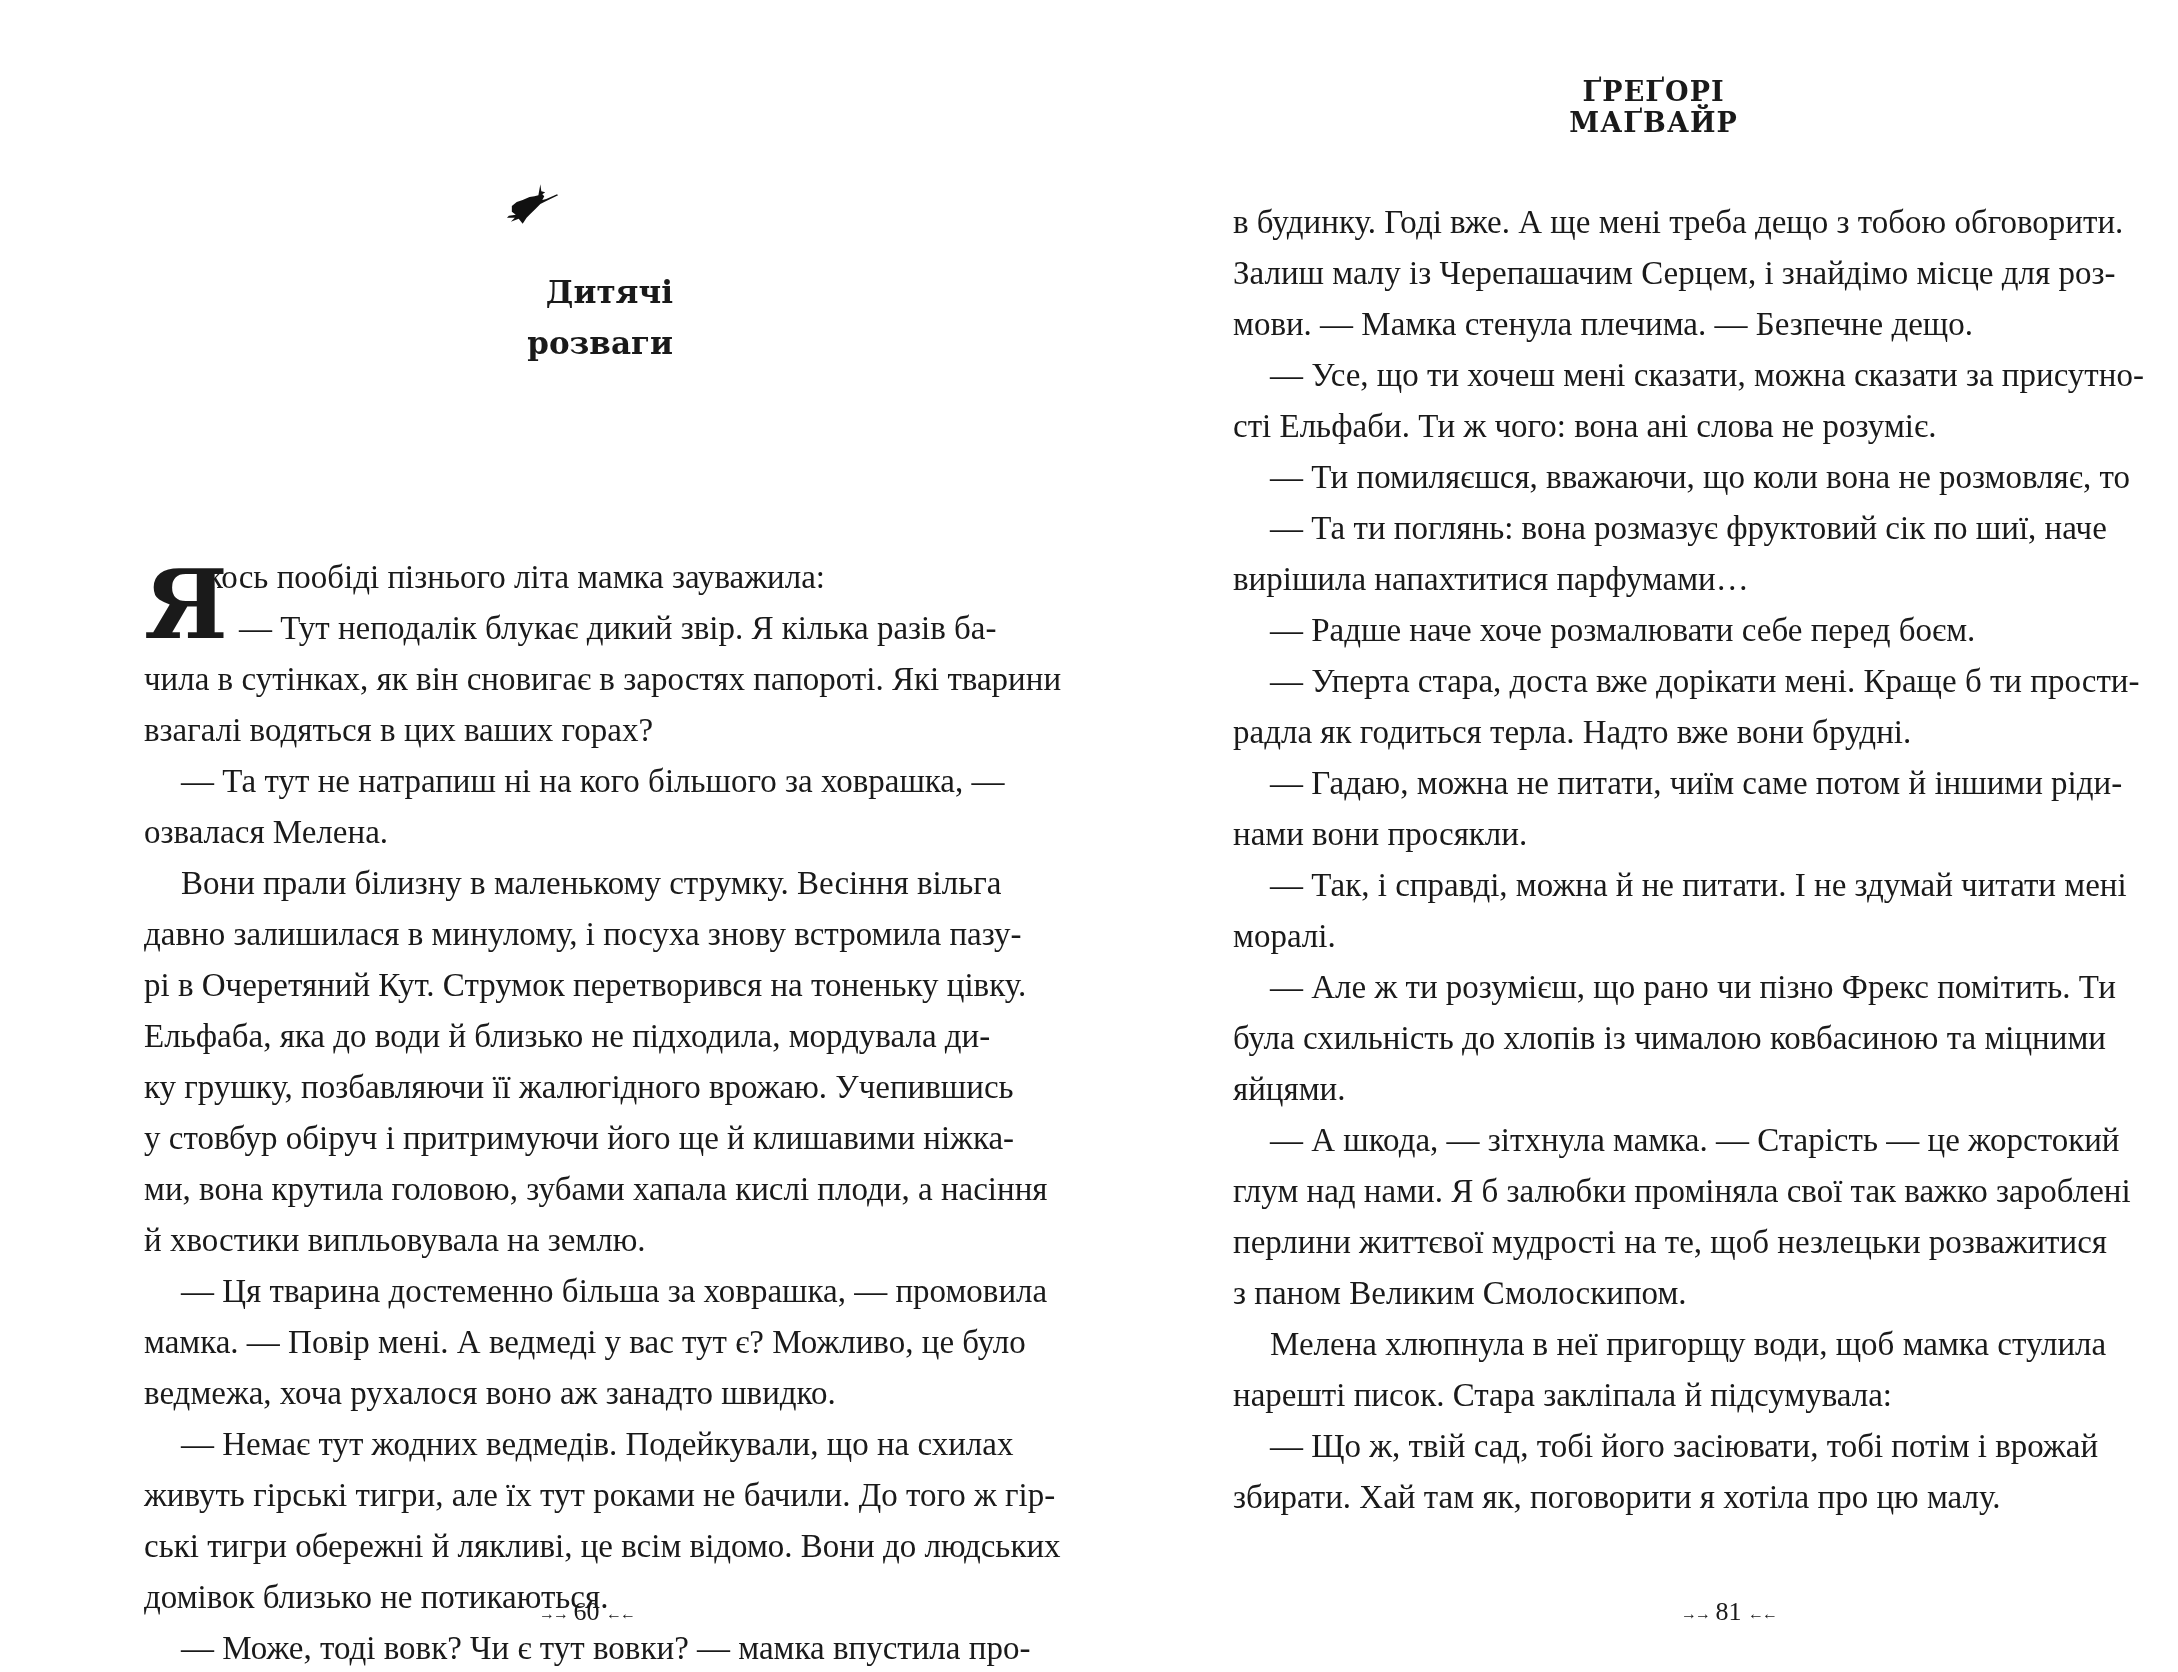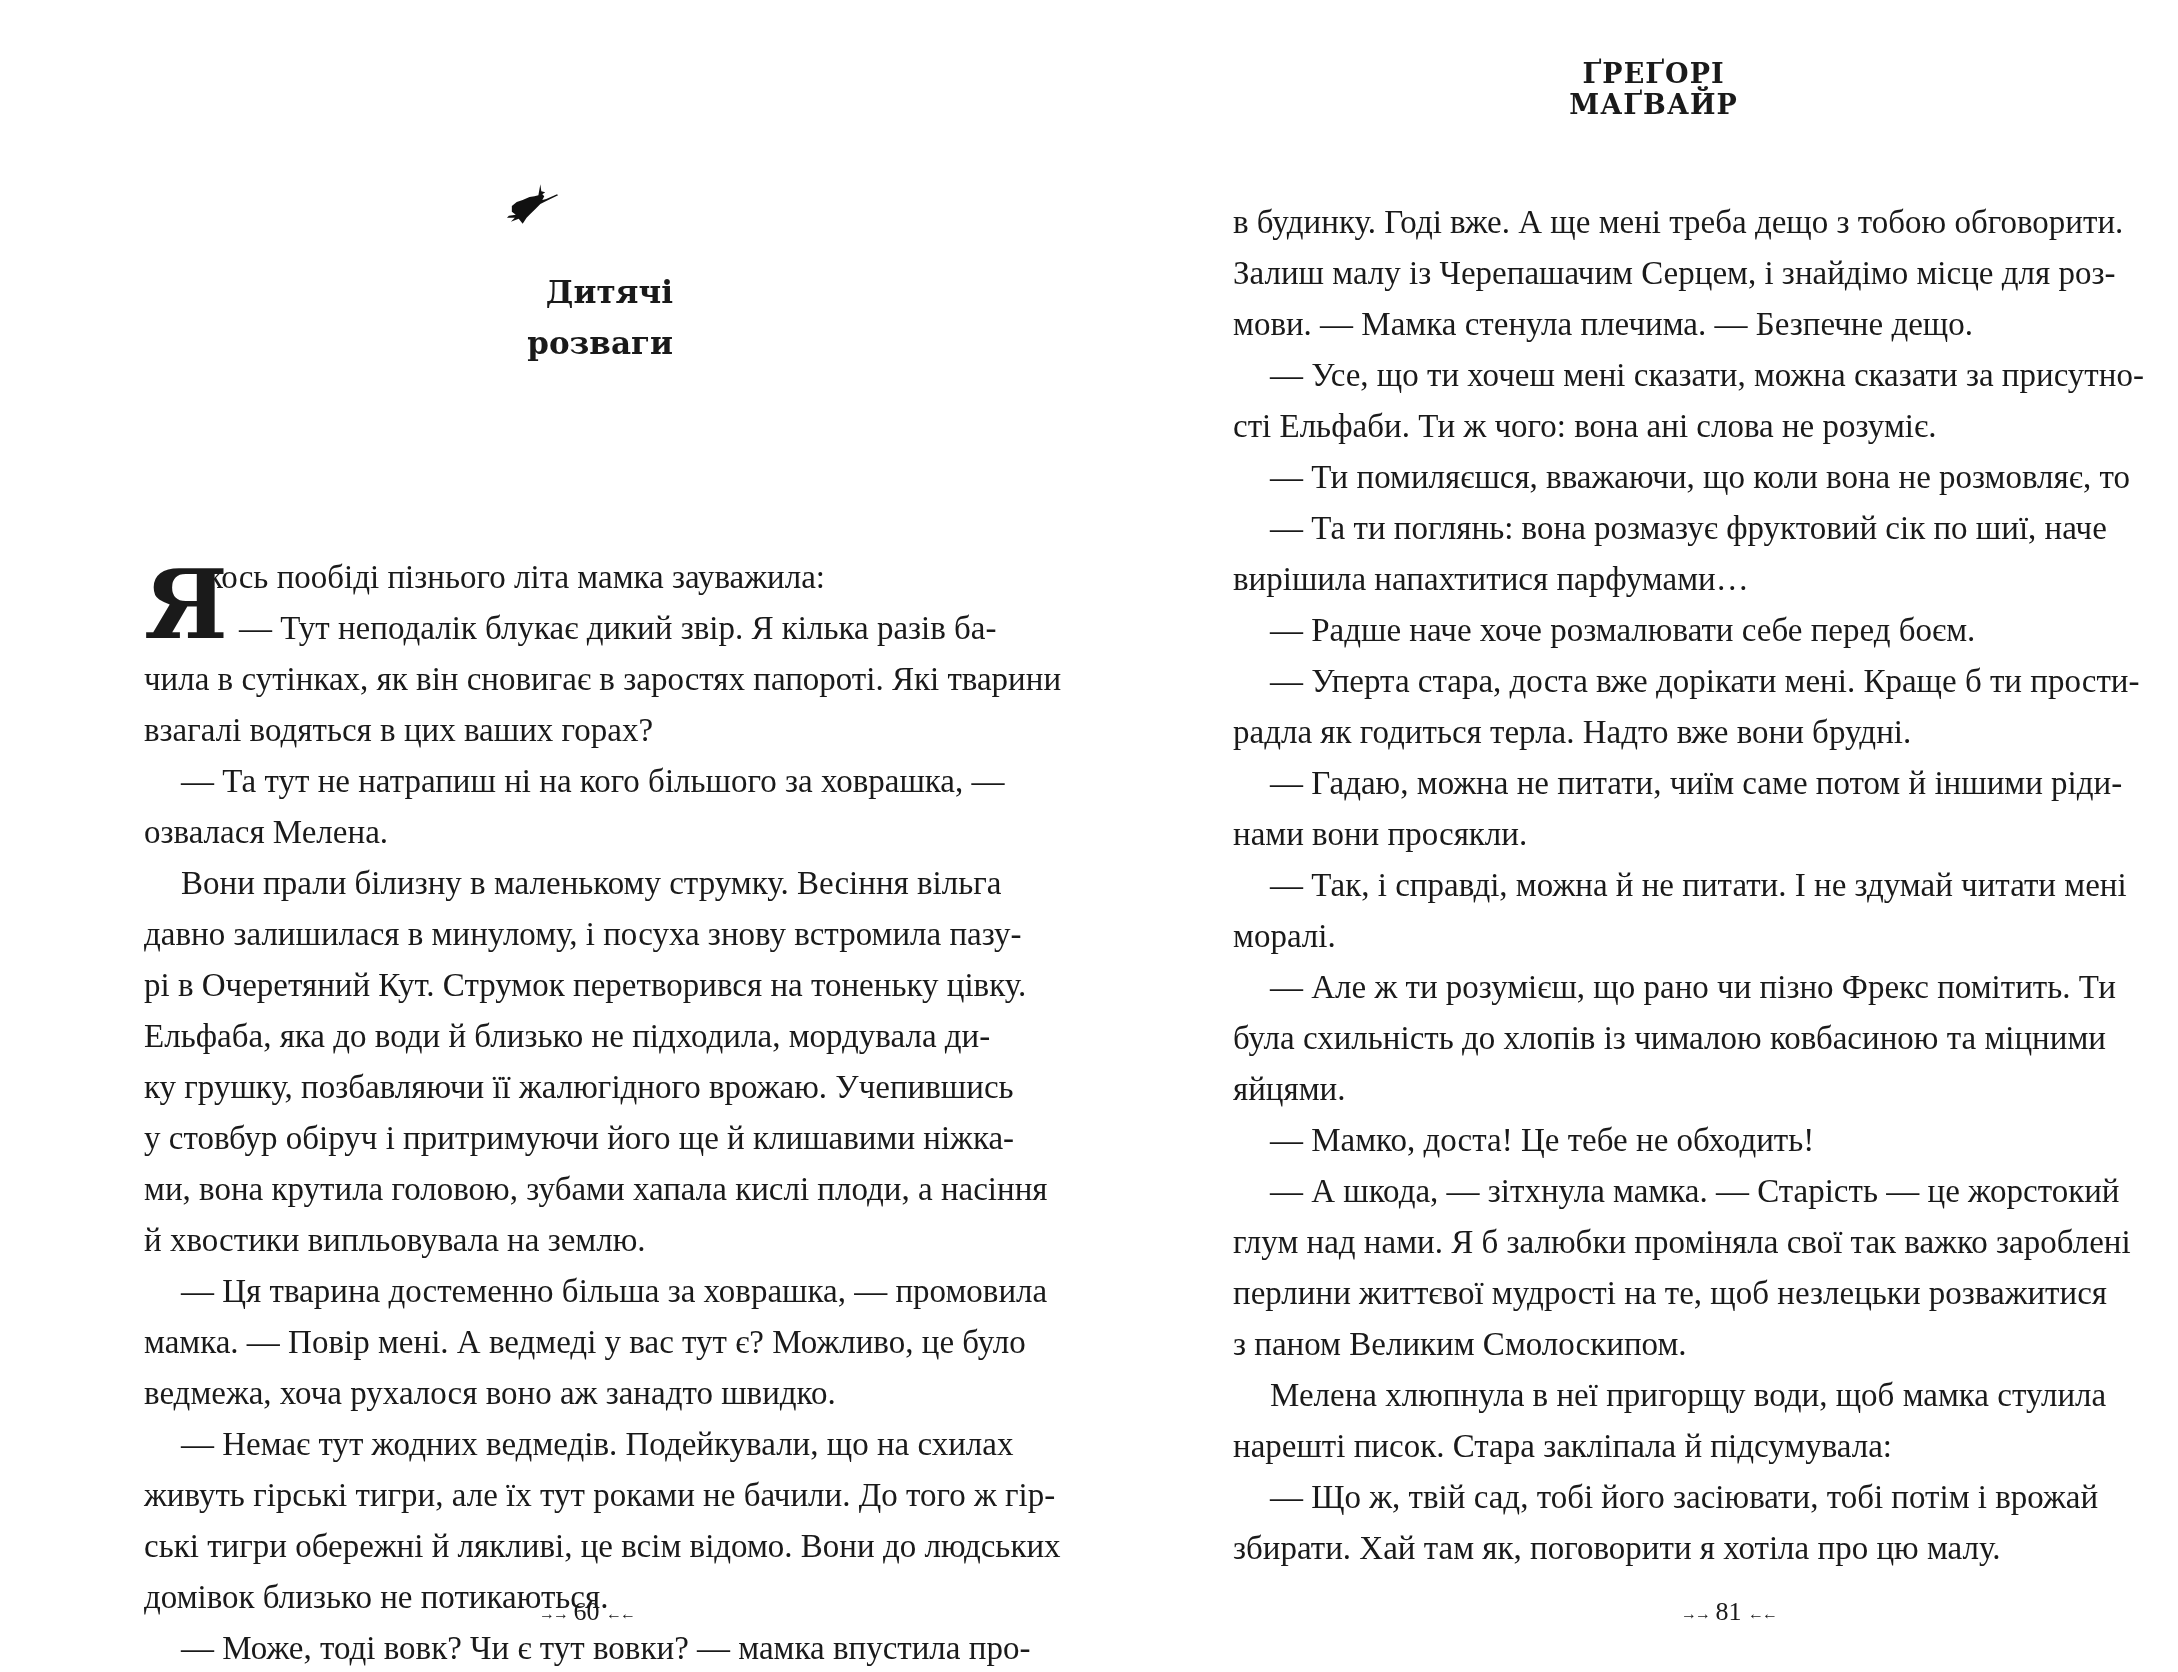--- a/index.html
+++ b/index.html
@@ -2,21 +2,21 @@
 <html><head>
 <meta charset="utf-8">
 <style>
   html, body { margin: 0; padding: 0; background: #ffffff; }
   body { width: 2178px; height: 1672px; position: relative; overflow: hidden; color: #1a1a1a; }
   .page { position: absolute; top: 12px; height: 1672px; }
   .page-left { left: 0; width: 1089px; }
   .page-right { left: 1089px; width: 1089px; }
 
   .running-head {
-    position: absolute; top: 58px; left: 1520px; width: 267px; text-align: center;
+    position: absolute; top: 76px; left: 1520px; width: 267px; text-align: center;
     font-family: "DejaVu Serif", serif; font-weight: bold; font-size: 27px; letter-spacing: 1px;
     text-transform: uppercase;
   }
 
   .chapter-icon { position: absolute; left: 503px; top: 170px; width: 57px; height: 44px; }
   .chapter-title {
     position: absolute; left: 396px; top: 255px; width: 277px; text-align: right;
     font-family: "DejaVu Serif", serif; font-weight: bold; font-size: 31px; line-height: 51px;
   }
 
@@ -111,21 +111,20 @@
     <span class="line indent last">— Радше наче хоче розмалювати себе перед боєм.</span>
     <span class="line indent">— Уперта стара, доста вже дорікати мені. Краще б ти прости-</span>
     <span class="line last">радла як годиться терла. Надто вже вони брудні.</span>
     <span class="line indent">— Гадаю, можна не питати, чиїм саме потом й іншими ріди-</span>
     <span class="line last">нами вони просякли.</span>
     <span class="line indent">— Так, і справді, можна й не питати. І не здумай читати мені</span>
     <span class="line last">моралі.</span>
     <span class="line indent">— Але ж ти розумієш, що рано чи пізно Фрекс помітить. Ти</span>
     <span class="line">була схильність до хлопів із чималою ковбасиною та міцними</span>
     <span class="line last">яйцями.</span>
-    <span class="line indent last">— Мамко, доста! Це тебе не обходить!</span>
     <span class="line indent">— А шкода, — зітхнула мамка. — Старість — це жорстокий</span>
     <span class="line">глум над нами. Я б залюбки проміняла свої так важко зароблені</span>
     <span class="line">перлини життєвої мудрості на те, щоб незлецьки розважитися</span>
     <span class="line last">з паном Великим Смолоскипом.</span>
     <span class="line indent">Мелена хлюпнула в неї пригорщу води, щоб мамка стулила</span>
     <span class="line last">нарешті писок. Стара закліпала й підсумувала:</span>
     <span class="line indent">— Що ж, твій сад, тобі його засіювати, тобі потім і врожай</span>
     <span class="line last">збирати. Хай там як, поговорити я хотіла про цю малу.</span>
 
   </div>

